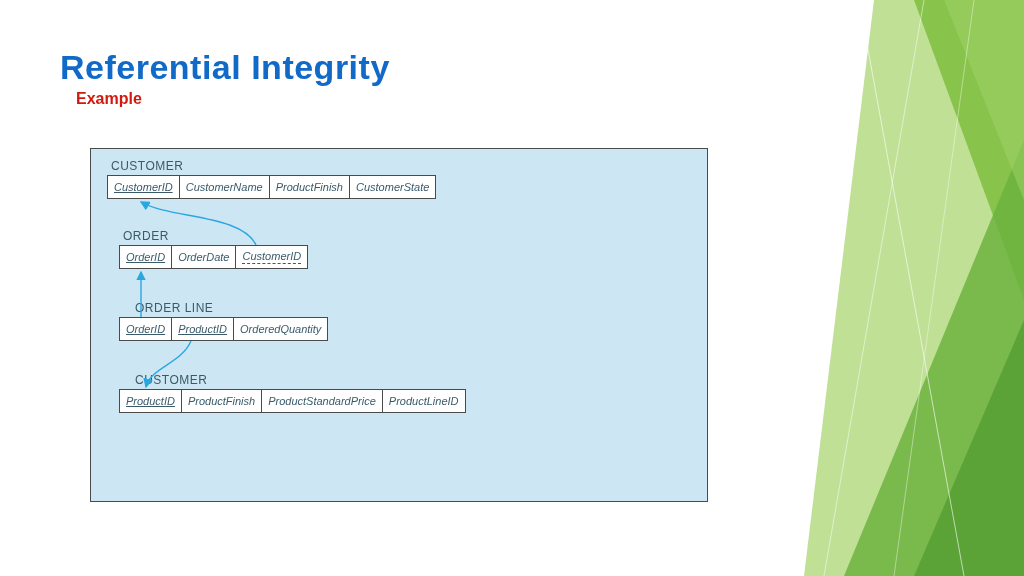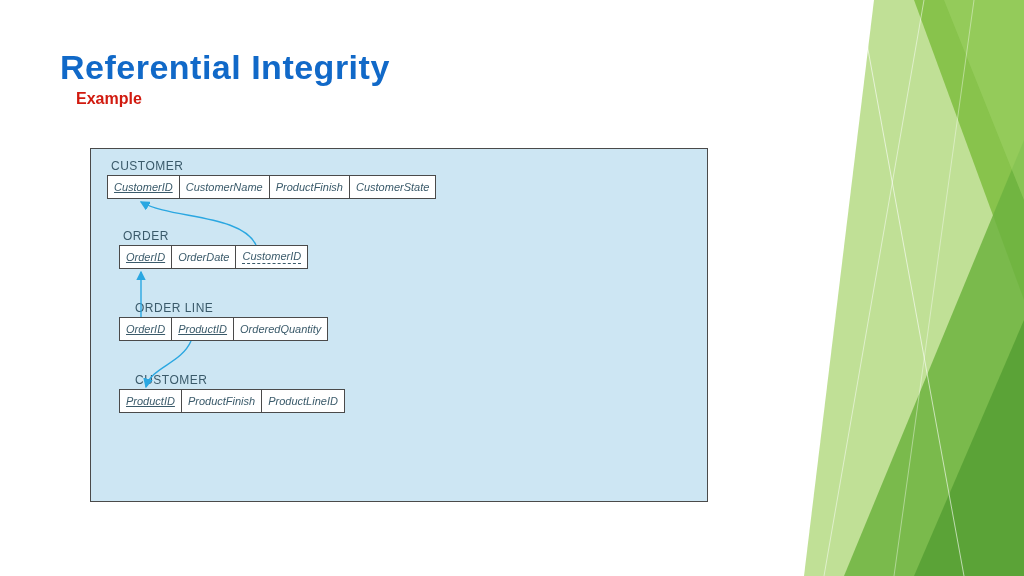--- a/index.html
+++ b/index.html
@@ -135,20 +135,21 @@
         </div>
       <div class="cell">OrderedQuantity</div>
     </div>
 
     <div class="tbl-label" style="left:44px; top:224px;">CUSTOMER</div>
     <div class="row" style="left:28px; top:240px;">
       <div class="cell">
           <span class="pk">ProductID</span>
         </div>
       <div class="cell">ProductFinish</div>
+      <div class="cell">ProductStandardPrice</div>
       <div class="cell">ProductLineID</div>
     </div>
 
     <svg class="arrows">
       <defs>
         <marker id="arrowhead" markerWidth="7" markerHeight="7" refX="6" refY="3.5" orient="auto">
           <polygon points="0 0, 7 3.5, 0 7" fill="#2aa7e1"></polygon>
         </marker>
       </defs>
 

